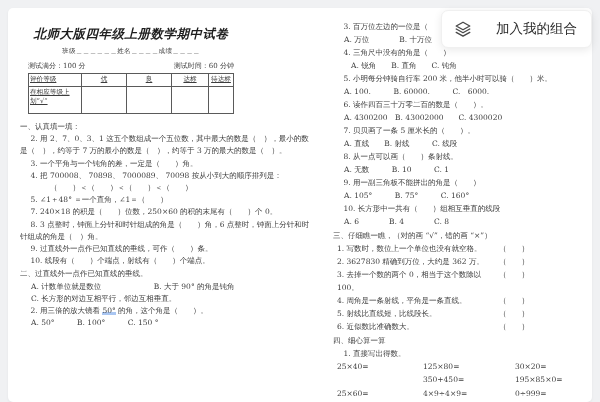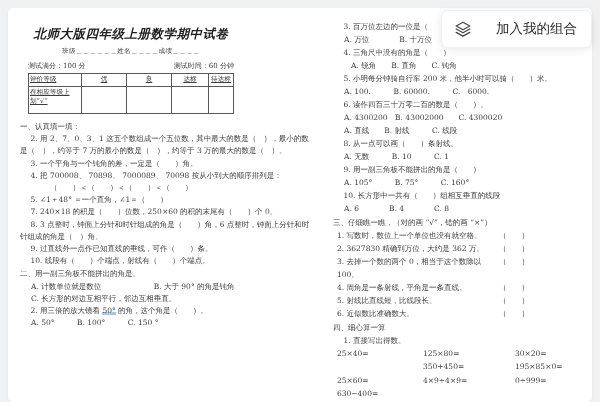--- a/index.html
+++ b/index.html
@@ -94,38 +94,39 @@
         <div class="line sec">一、认真填一填：</div>
         <div class="line q">2. 用 2、7、0、3、1 这五个数组成一个五位数，其中最大的数是（　），最小的数是（　），约等于 7 万的最小的数是（　），约等于 3 万的最大的数是（　）。</div>
         <div class="line q">3. 一个平角与一个钝角的差，一定是（　　）角。</div>
         <div class="line q">4. 把 700008、 70898、 7000089、 70098 按从小到大的顺序排列是：</div>
         <div class="line indent2">（　　）＜（　　）＜（　　）＜（　　）</div>
         <div class="line q">5. ∠1＋48° ＝一个直角，∠1＝（　　）</div>
         <div class="line q">7. 240×18 的积是（　　）位数，250×60 的积的末尾有（　　）个 0。</div>
         <div class="line q">8. 3 点整时，钟面上分针和时针组成的角是（　　）角，6 点整时，钟面上分针和时针组成的角是（　）角。</div>
         <div class="line q">9. 过直线外一点作已知直线的垂线，可作（　　）条。</div>
         <div class="line q">10. 线段有（　　）个端点，射线有（　　）个端点。</div>
-        <div class="line sec">二、用一副三角板不能拼出的角是。</div>
+        <div class="line sec">二、过直线外一点作已知直线的垂线。</div>
         <div class="line opt">A. 计数单位就是数位　　　　　　　B. 大于 90° 的角是钝角</div>
         <div class="line opt">C. 长方形的对边互相平行，邻边互相垂直。</div>
         <div class="line q">2. 用三倍的放大镜看 <span class="mark">50°</span> 的角，这个角是（　　）。</div>
         <div class="line opt">A. 50°　　　B. 100°　　　C. 150 °</div>
       </div>
   </div>
 
   <div class="col-right">
     <div class="lines" style="margin-top:6px">
         <div class="line q">3. 百万位左边的一位是（　　）</div>
         <div class="line opt">A. 万位　　　　B. 十万位　　　　　C. 千万位</div>
         <div class="line q">4. 三角尺中没有的角是（　　）</div>
         <div class="line opt2">A. 锐角　　B. 直角　　C. 钝角</div>
         <div class="line q">5. 小明每分钟骑自行车 200 米，他半小时可以骑（　　）米。</div>
         <div class="line opt">A. 100.　　　B. 60000.　　　C.　6000.</div>
         <div class="line q">6. 读作四百三十万零二百的数是（　　）。</div>
         <div class="line opt">A. 4300200　B. 43002000　　C. 4300020</div>
+        <div class="line q">7. 贝贝画了一条 5 厘米长的（　　）。</div>
         <div class="line opt">A. 直线　　B. 射线　　　C. 线段</div>
         <div class="line q">8. 从一点可以画（　　）条射线。</div>
         <div class="line opt">A. 无数　　　B. 10　　　C. 1</div>
         <div class="line q">9. 用一副三角板不能拼出的角是（　　）</div>
         <div class="line opt">A. 105°　　　B. 75°　　　C. 160°</div>
         <div class="line q">10. 长方形中一共有（　　）组相互垂直的线段</div>
         <div class="line opt">A. 6　　　　B. 4　　　　C. 8</div>
         <div class="line sec">三、仔细瞧一瞧，（对的画 “√”，错的画 “×”）</div>
         <div class="line tf">1. 写数时，数位上一个单位也没有就空格。<span class="paren">（　　）</span></div>
         <div class="line tf">2. 3627830 精确到万位，大约是 362 万。<span class="paren">（　　）</span></div>

